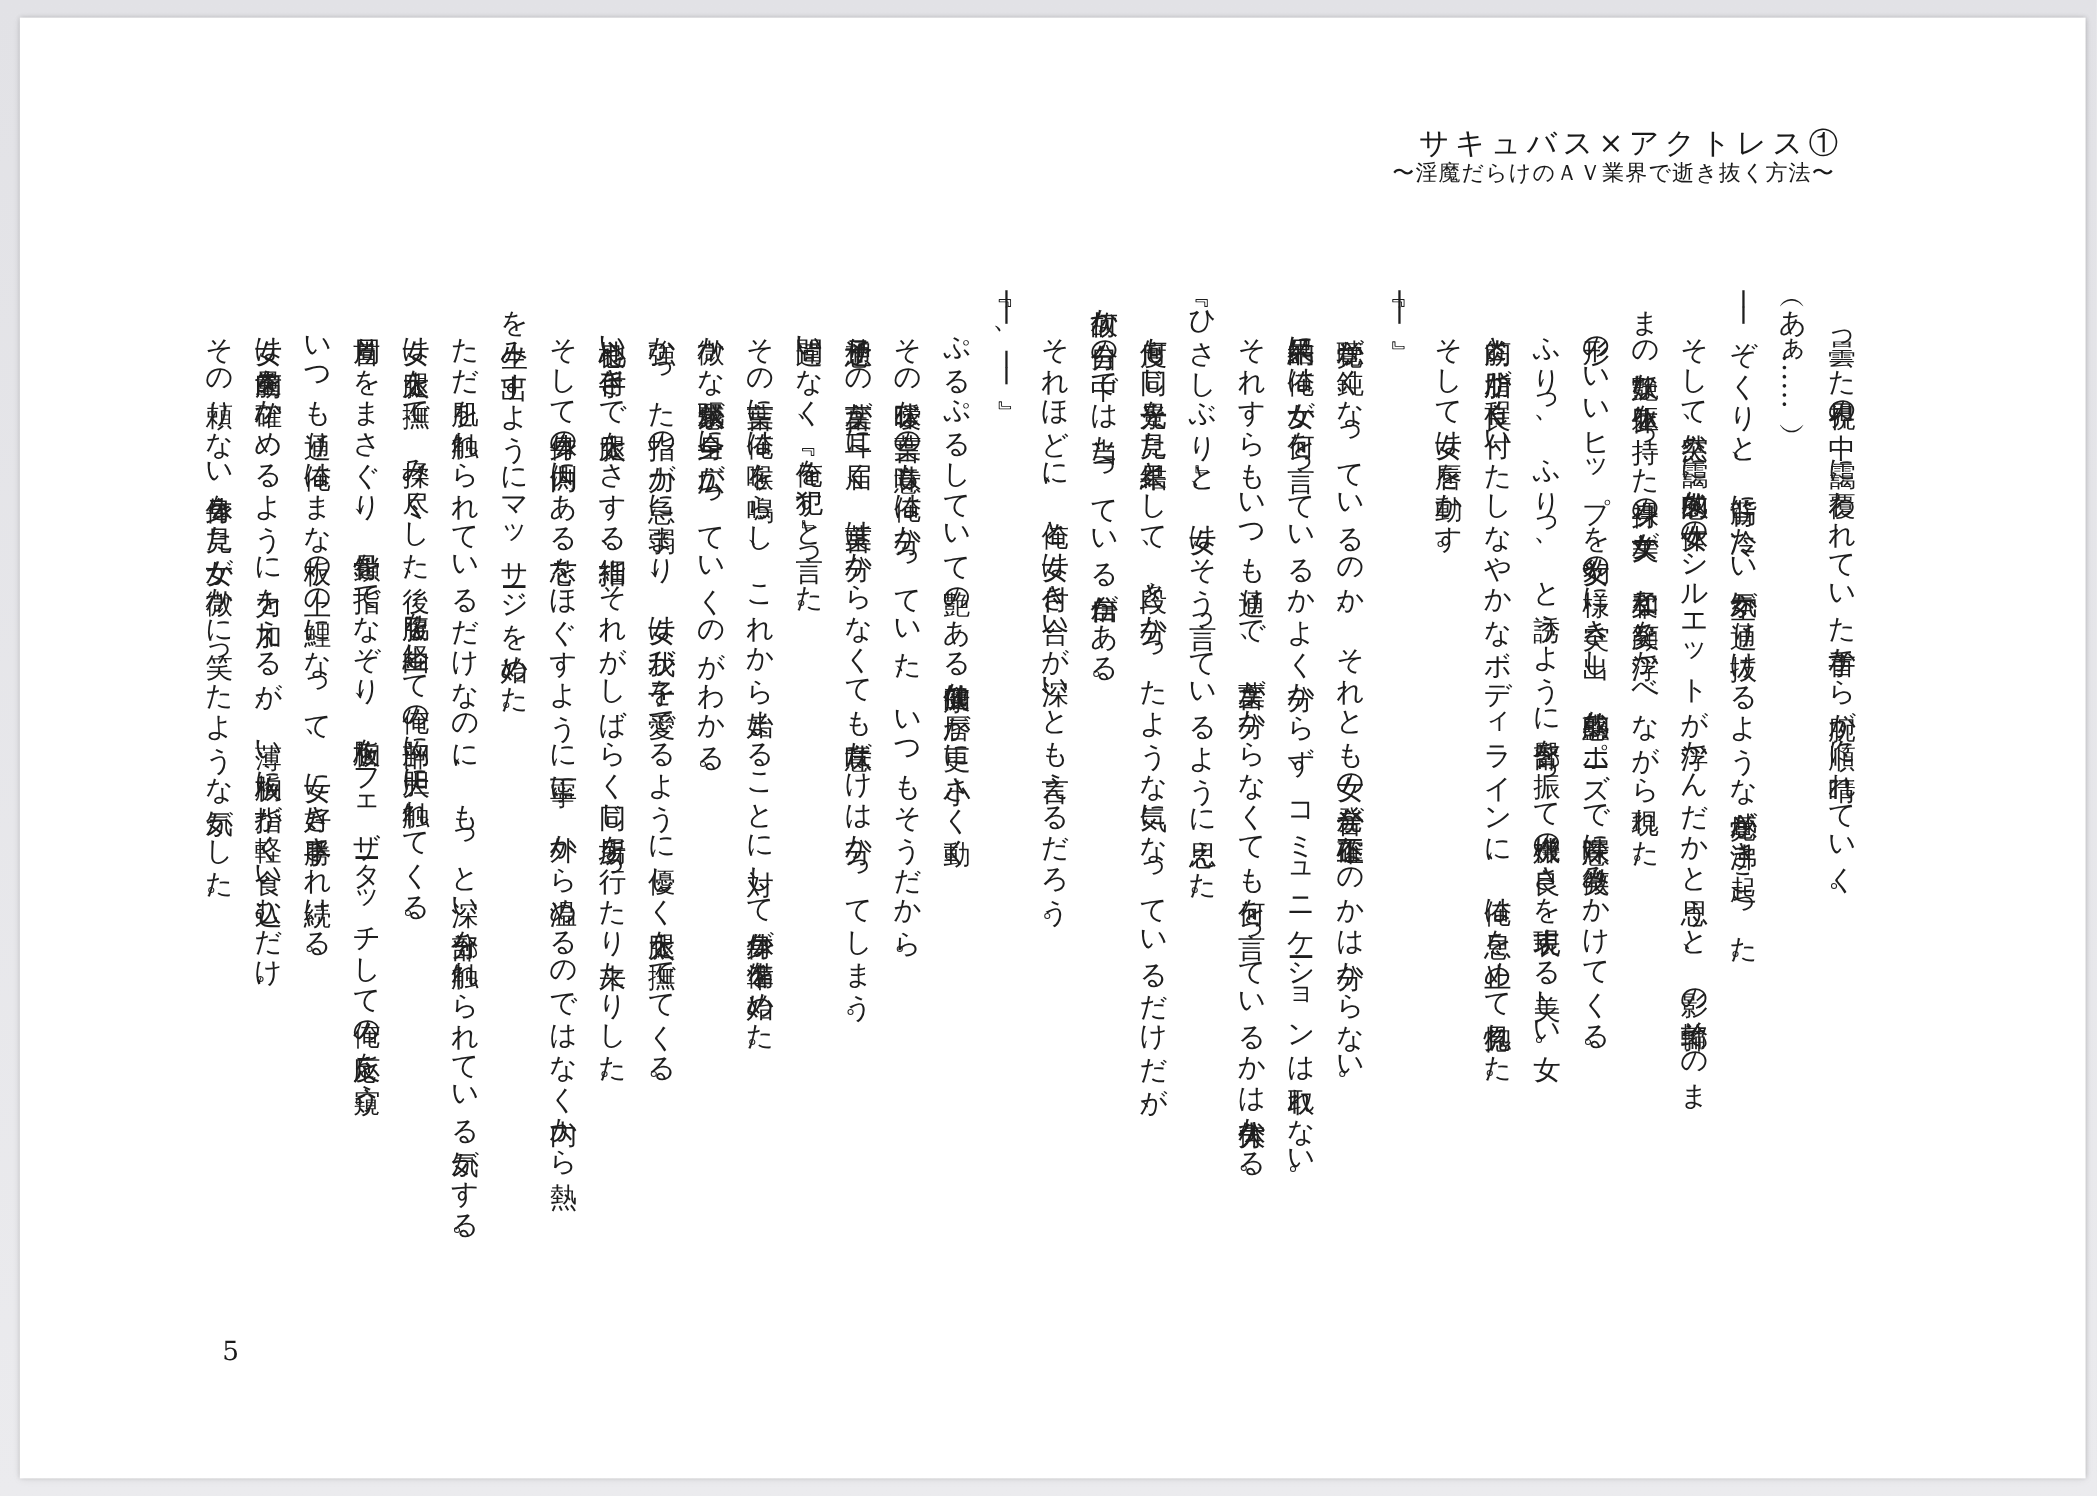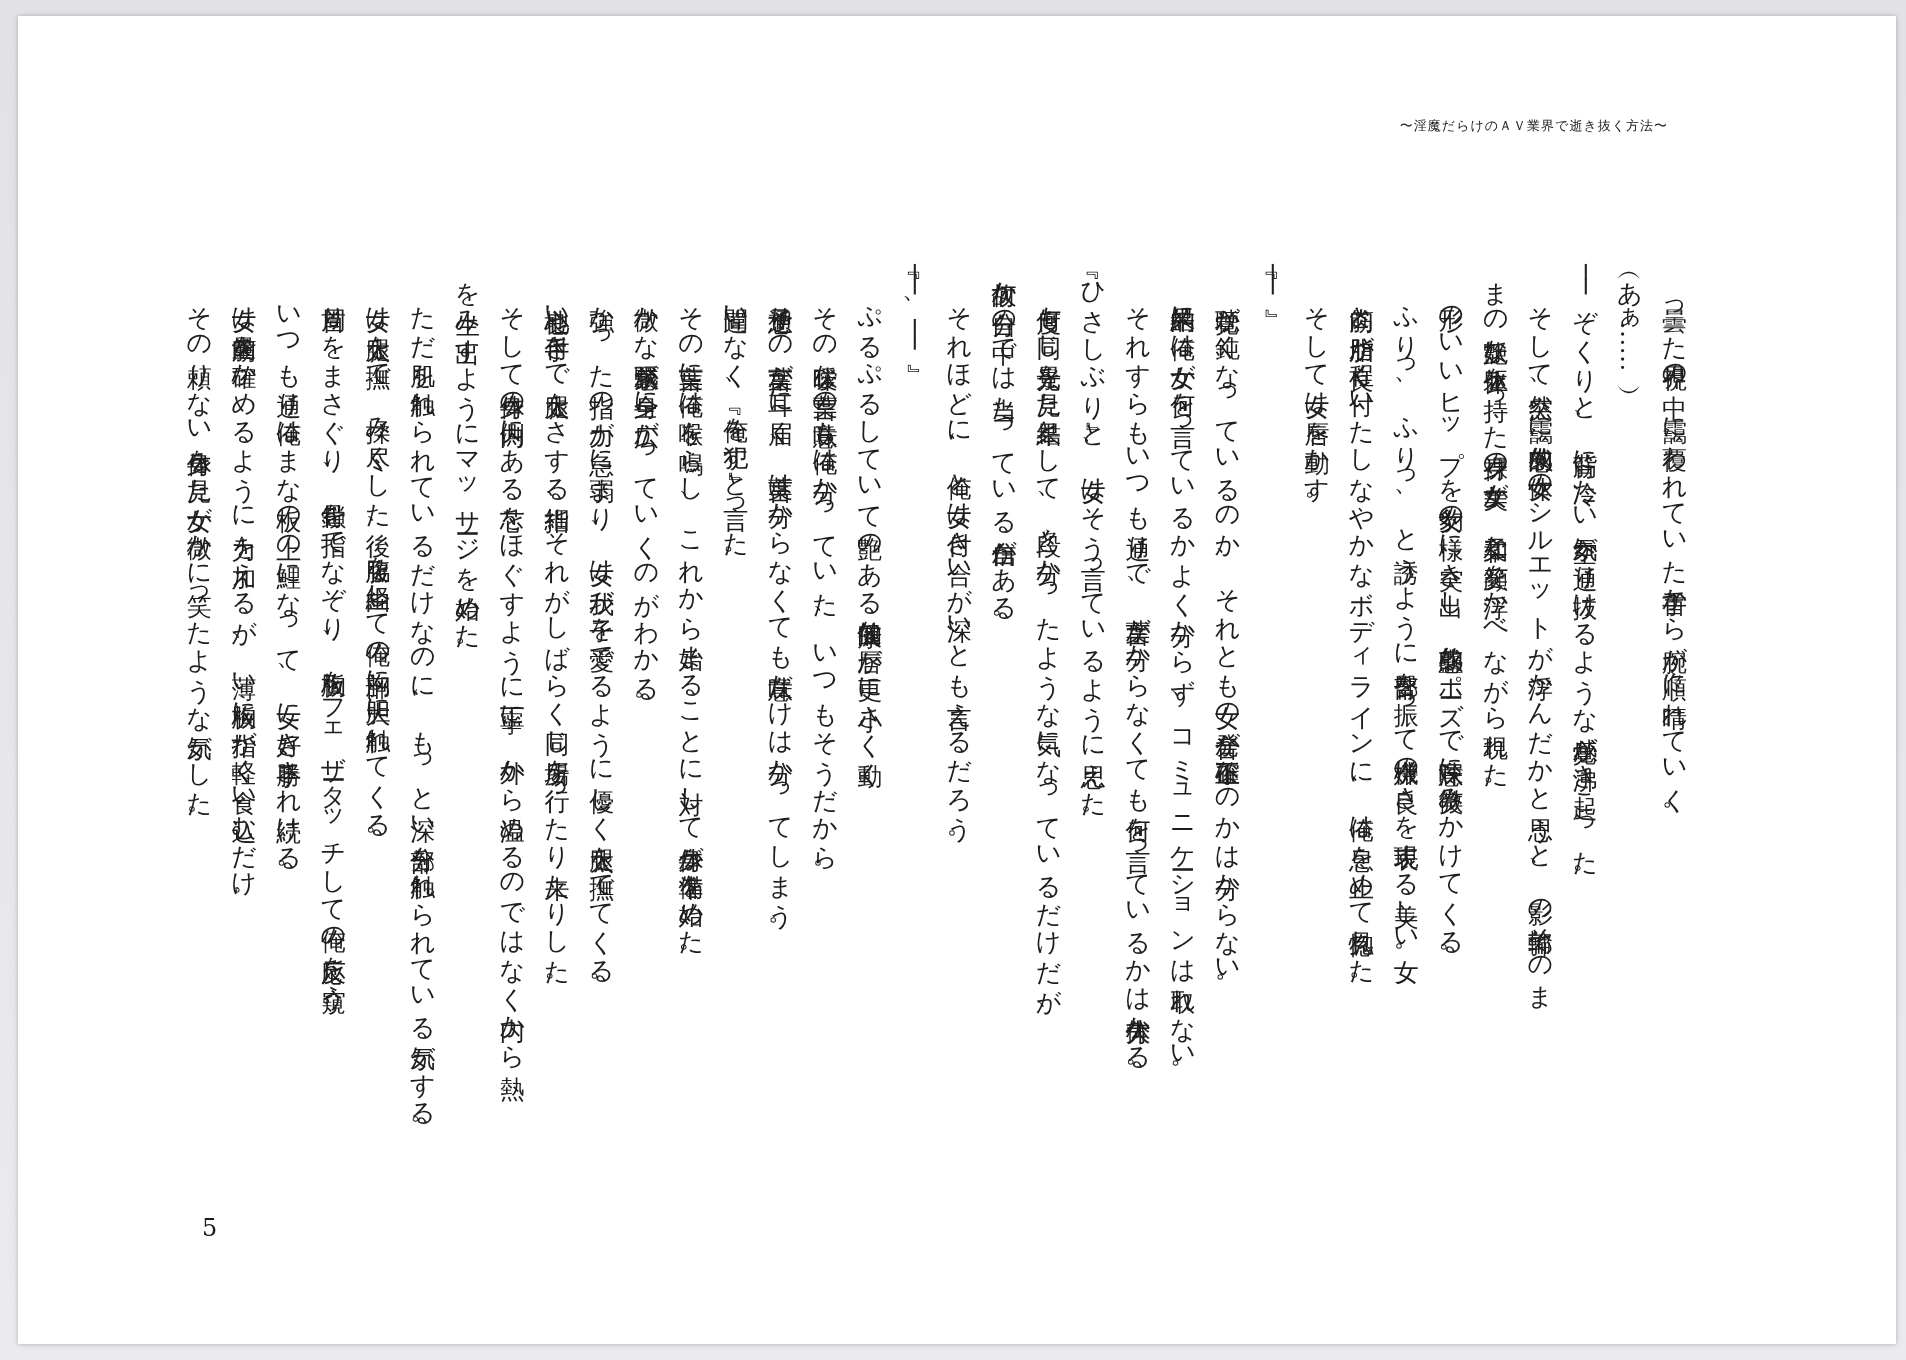--- a/index.html
+++ b/index.html
@@ -33,25 +33,26 @@
       text-align: right;
       color: #1a1a1a;
     }
     .header .title {
       font-size: 27px;
       letter-spacing: 5px;
       line-height: 34px;
       white-space: nowrap;
     }
     .header .subtitle {
-      font-size: 13px;
+      font-size: 20px;
       letter-spacing: 1px;
       line-height: 24px;
       white-space: nowrap;
       margin-right: 8px;
+      font-family: Liberation Mono, monospace;
     }
     .body-text {
       position: absolute;
       top: 248px;
       right: 200px;
       height: 940px;
       writing-mode: vertical-rl;
       -webkit-writing-mode: vertical-rl;
       font-size: 25px;
       line-height: 44.7px;
@@ -73,20 +74,21 @@
       font-size: 24px;
       color: #1a1a1a;
     }
   </style>
 </head>
 <body>
 
 <div class="viewer">
   <div class="page">
     <div class="header">
+      <div class="title">サキュバス×アクトレス①</div>
       <div class="subtitle">〜淫魔だらけのＡＶ業界で逝き抜く方法〜</div>
     </div>
 
     <div class="body-text" id="body-text">
         <span class="line indent">曇った視界の中、靄に覆われていた手首から腕が順々に晴れていく。</span>
         <span class="line">（あぁ……）</span>
         <span class="line">──ぞくりと、背筋に冷たい空気が通り抜けるような感覚が沸き起こった。</span>
         <span class="line indent">そして突然、靄に肉感的な女体のシルエットが浮かんだかと思うと、影の輪郭そのま</span>
         <span class="line">まの妖艶な体躯を持った裸身の美女が、柔和な笑顔を浮かべながら現れた。</span>
         <span class="line indent">形のいいヒップを女豹の様に突き出し、蠱惑的なポーズで意味深に微笑みかけてくる。</span>

